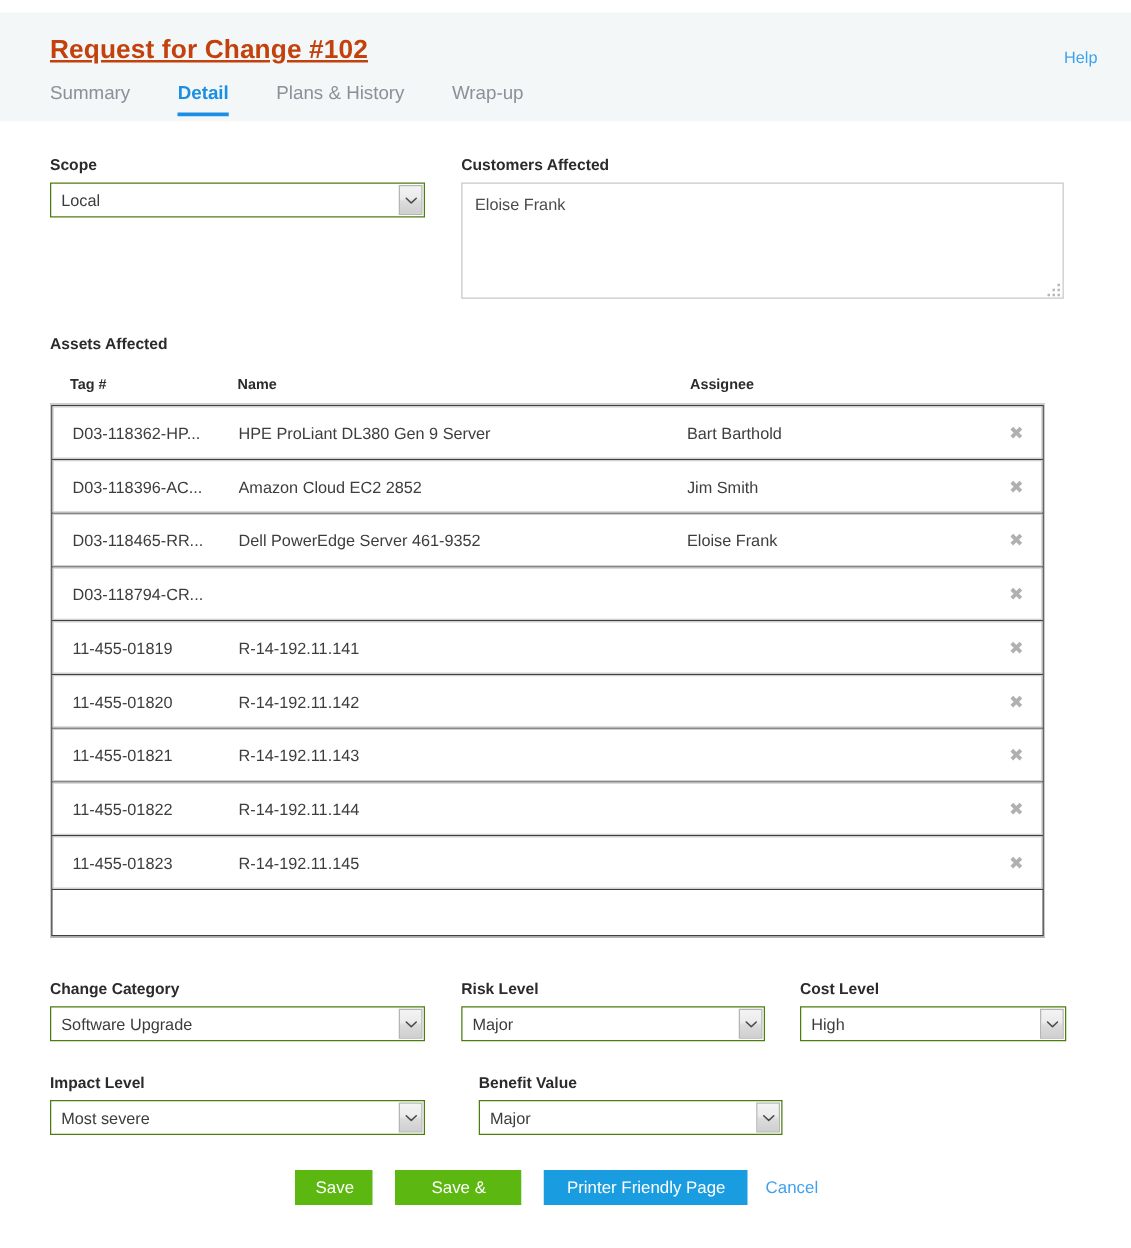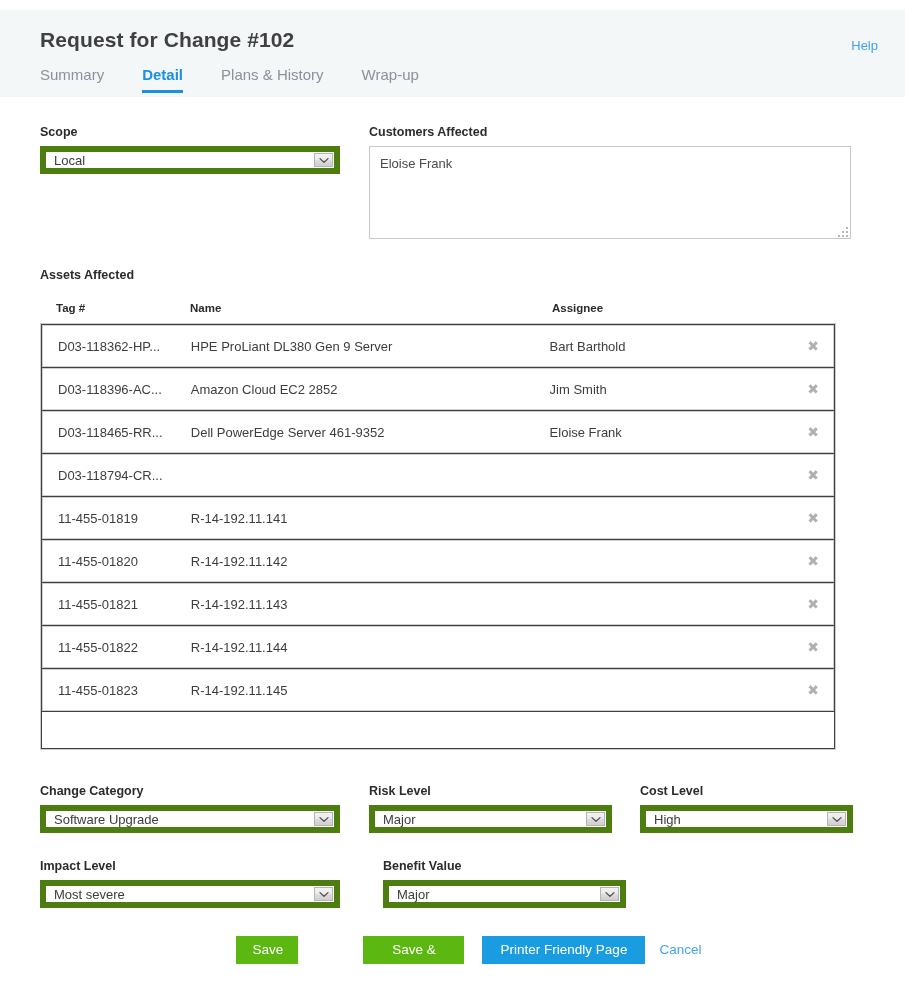--- a/index.html
+++ b/index.html
@@ -20,22 +20,23 @@
     position: absolute;
     left: 0; top: 10px;
     width: 905px; height: 87px;
     background: #f3f7f8;
   }
   .page-title {
     position: absolute;
     left: 40px; top: 18px;
     font-size: 21px;
     font-weight: bold;
-    color: #404040;
+    color: #c2410c;
     letter-spacing: 0.1px;
+    text-decoration: underline;
   }
   .help-link {
     position: absolute;
     right: 27px; top: 28px;
     font-size: 13px;
     color: #3fa2ef;
     text-decoration: none;
     cursor: pointer;
   }
   .tabs {
@@ -77,21 +78,21 @@
     font-weight: bold;
     color: #2b2b2b;
     margin-bottom: 7px;
     display: block;
   }
 
   
   .wselect {
     position: relative;
     height: 28px;
-    border: 6px solid #4d7c0f;
+    border: 1px solid #4d7c0f;
     background: #ffffff;
     display: flex;
     align-items: center;
     cursor: pointer;
   }
   .wselect .val {
     font-size: 13px;
     color: #3c3c3c;
     padding-left: 8px;
     flex: 1;
@@ -197,21 +198,21 @@
     border: none;
     font-family: "Liberation Sans", sans-serif;
     font-size: 13.5px;
     color: #ffffff;
     height: 28px;
     cursor: pointer;
     padding: 0 16px;
     line-height: 28px;
     text-align: center;
   }
-  .btn-green { background: #5cb811; margin-left: 47px; }
+  .btn-green { background: #5cb811; }
   .btn-blue  { background: #1a9de0; }
   .btn-cancel {
     background: none;
     color: #3fa2ef;
     font-size: 13.5px;
     padding: 0 14px;
     cursor: pointer;
     height: 28px;
     line-height: 28px;
   }

